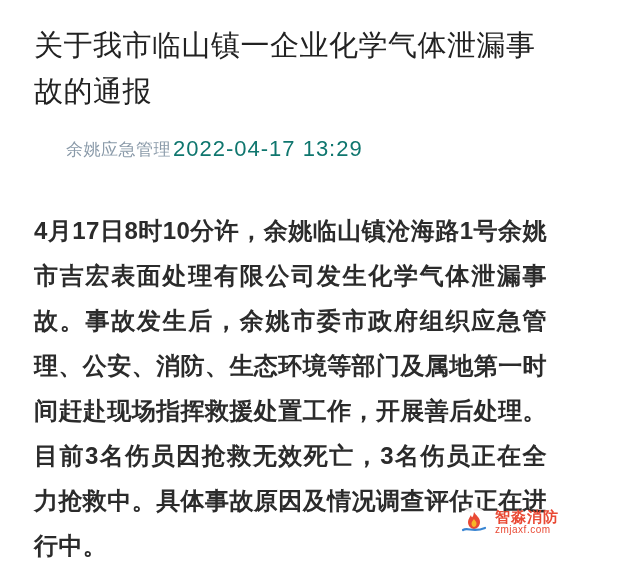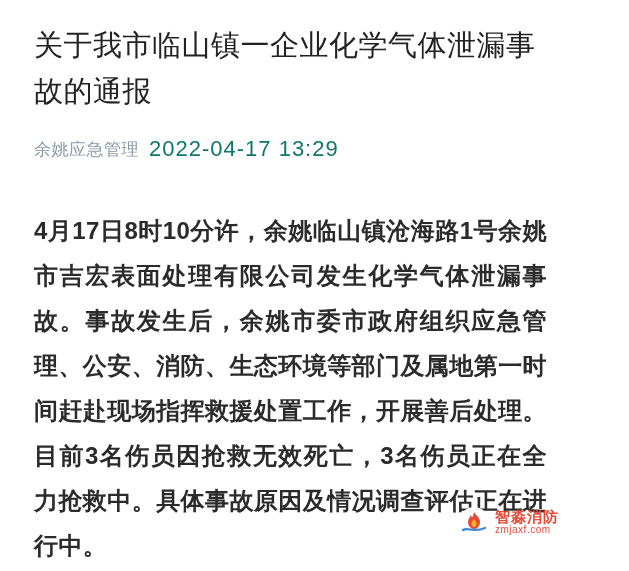--- a/index.html
+++ b/index.html
@@ -27,21 +27,22 @@
     font-size: 29px;
     line-height: 46px;
     font-weight: normal;
     color: #222222;
     letter-spacing: 0.5px;
   }
   .meta-row {
     margin-top: 22px;
     display: flex;
     align-items: center;
-    gap: 10px;
+    gap: 2px;
+    margin-left: 32px;
   }
   .meta-author {
     font-size: 17px;
     color: #8a9aa9;
     letter-spacing: 0.5px;
   }
   .meta-date {
     font-size: 22px;
     color: #0f766e;
     letter-spacing: 1px;

